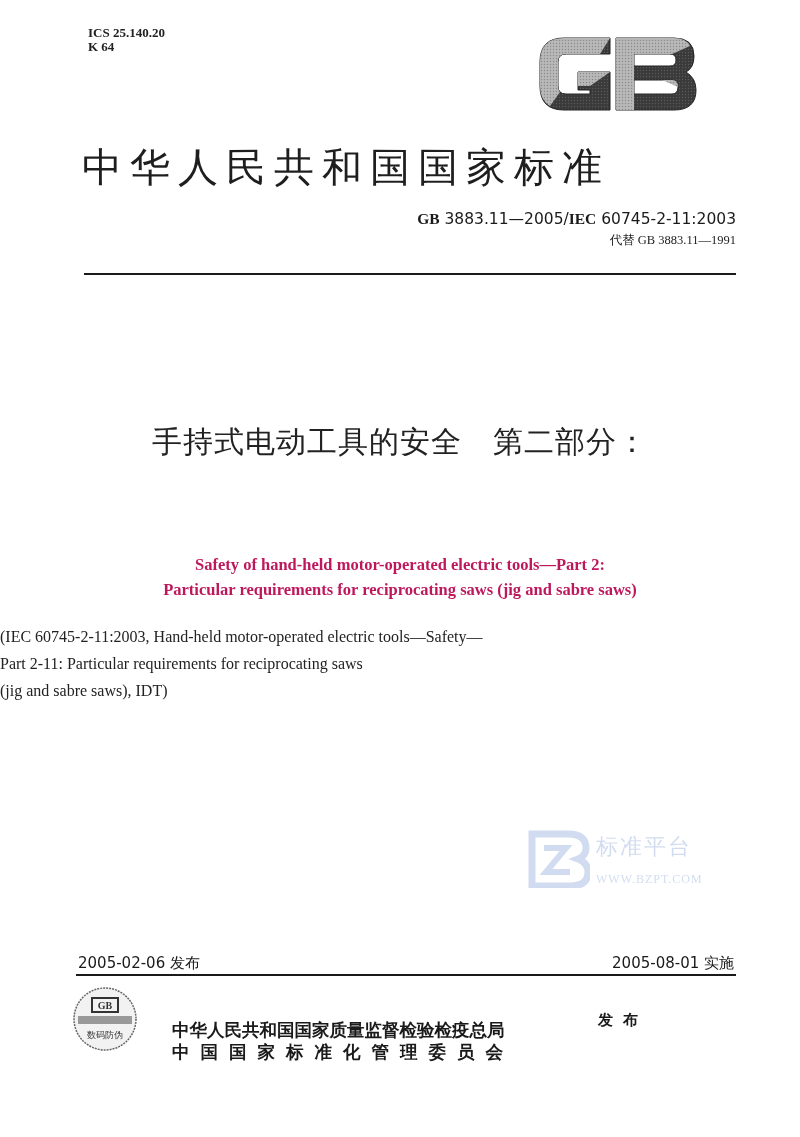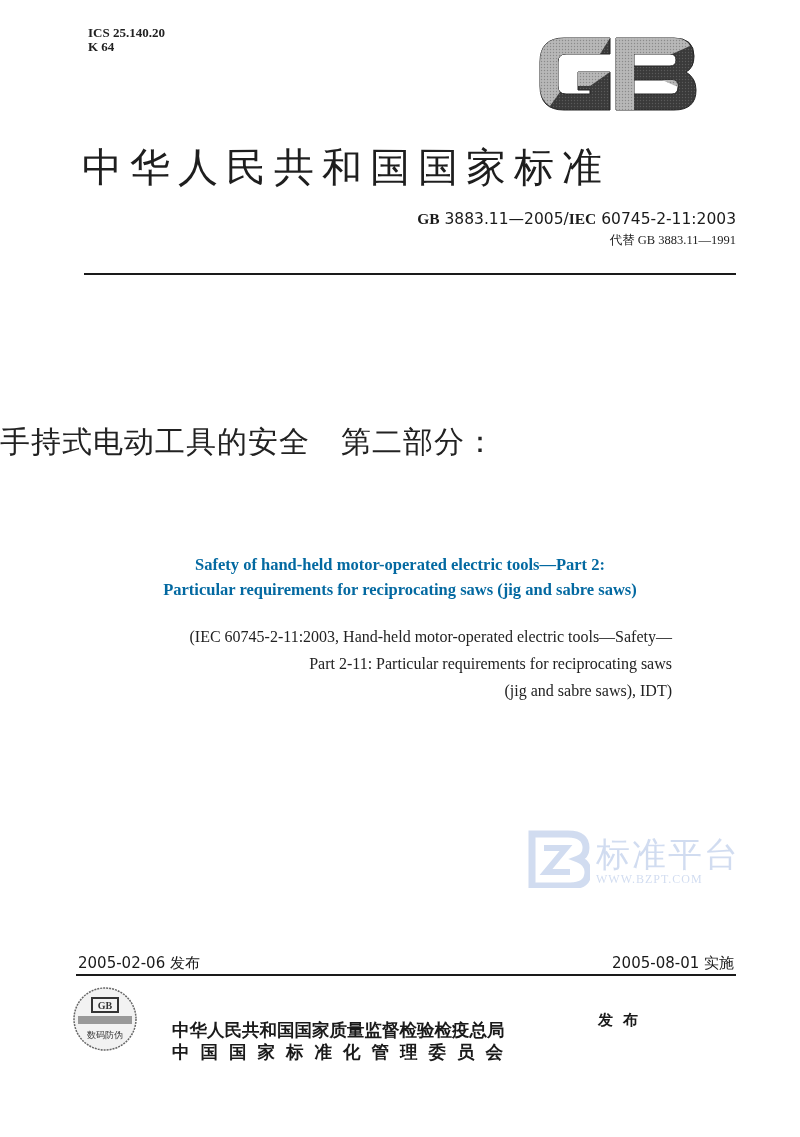--- a/index.html
+++ b/index.html
@@ -11,25 +11,25 @@
   #ics { left: 88px; top: 26px; font-family: "Liberation Serif", serif; font-size: 13px; line-height: 14px; font-weight: bold; color:#222; }
   #ics div { white-space: pre; }
   #gb-logo { left: 534px; top: 30px; width: 170px; height: 88px; }
   #national-title { left: 82px; top: 140px; width: 680px; font-family: "DejaVu Serif", serif; font-weight: normal; font-size: 40px; letter-spacing: 8px; color: #1e1e1e; white-space: nowrap; }
   #std-number { right: 64px; top: 210px; font-family: "DejaVu Sans", sans-serif; font-size: 15.5px; font-weight: normal; color:#1a1a1a; white-space: nowrap; text-align: right; }
   #std-number .gb { font-family: "Liberation Serif", serif; font-weight: bold; }
   #std-number .iec { font-family: "Liberation Serif", serif; font-weight: bold; }
   #replaces { right: 64px; top: 232px; font-family: "Liberation Serif", serif; font-size: 12.5px; color:#222; white-space: nowrap; }
   .rule { background: #1a1a1a; height: 2px; }
   #rule-top { left: 84px; top: 273px; width: 652px; }
-  #cn-title { left: 0; top: 420px; width: 800px; text-align: left; font-family: "DejaVu Sans", sans-serif; font-size: 30px; line-height: 44px; color: #222; letter-spacing: 1px; }
-  #en-title { left: 0; top: 552px; width: 800px; text-align: center; font-family: "Liberation Serif", serif; font-weight: bold; font-size: 16.5px; line-height: 25px; color:#0369a1; }
-  #iec-ref { left: 0; top: 623px; width: 672px; text-align: right; font-family: "Liberation Serif", serif; font-size: 16px; line-height: 27px; color:#222; }
+  #cn-title { left: 0; top: 420px; width: 800px; text-align: center; font-family: "DejaVu Sans", sans-serif; font-size: 30px; line-height: 44px; color: #222; letter-spacing: 1px; }
+  #en-title { left: 0; top: 552px; width: 800px; text-align: center; font-family: "Liberation Serif", serif; font-weight: bold; font-size: 16.5px; line-height: 25px; color:#be185d; }
+  #iec-ref { left: 0; top: 623px; width: 672px; text-align: left; font-family: "Liberation Serif", serif; font-size: 16px; line-height: 27px; color:#222; }
   #watermark { left: 528px; top: 830px; width: 210px; height: 60px; opacity: 0.35; }
-  #watermark .wm-cn { position:absolute; left: 68px; top: 2px; font-family: "DejaVu Sans", sans-serif; font-size: 34px; color: #7e9dd6; letter-spacing: 2px; white-space: nowrap; }
+  #watermark .wm-cn { position:absolute; left: 68px; top: 2px; font-family: "DejaVu Sans", sans-serif; font-size: 22px; color: #7e9dd6; letter-spacing: 2px; white-space: nowrap; }
   #watermark .wm-url { position:absolute; left: 68px; top: 42px; font-family: "Liberation Serif", serif; font-size: 12px; color: #7e9dd6; letter-spacing: 1px; white-space: nowrap; }
   #issue-date { left: 78px; top: 954px; font-family: "DejaVu Sans", sans-serif; font-size: 15px; color:#1a1a1a; white-space: nowrap; }
   #impl-date { right: 66px; top: 954px; font-family: "DejaVu Sans", sans-serif; font-size: 15px; color:#1a1a1a; white-space: nowrap; }
   #rule-bottom { left: 76px; top: 974px; width: 660px; }
   #seal { left: 72px; top: 986px; width: 66px; height: 66px; }
   #issuer { left: 172px; top: 1000px; font-family: "DejaVu Sans", sans-serif; font-weight: bold; font-size: 17.5px; line-height: 22px; color:#1a1a1a; white-space: nowrap; margin-top: 19px; }
   #issuer .line2 { letter-spacing: 11px; }
   #issuer-verb { left: 598px; top: 1011px; font-family: "DejaVu Sans", sans-serif; font-weight: bold; font-size: 15px; letter-spacing: 10px; color:#1a1a1a; white-space: nowrap; }
 </style>
 </head>

